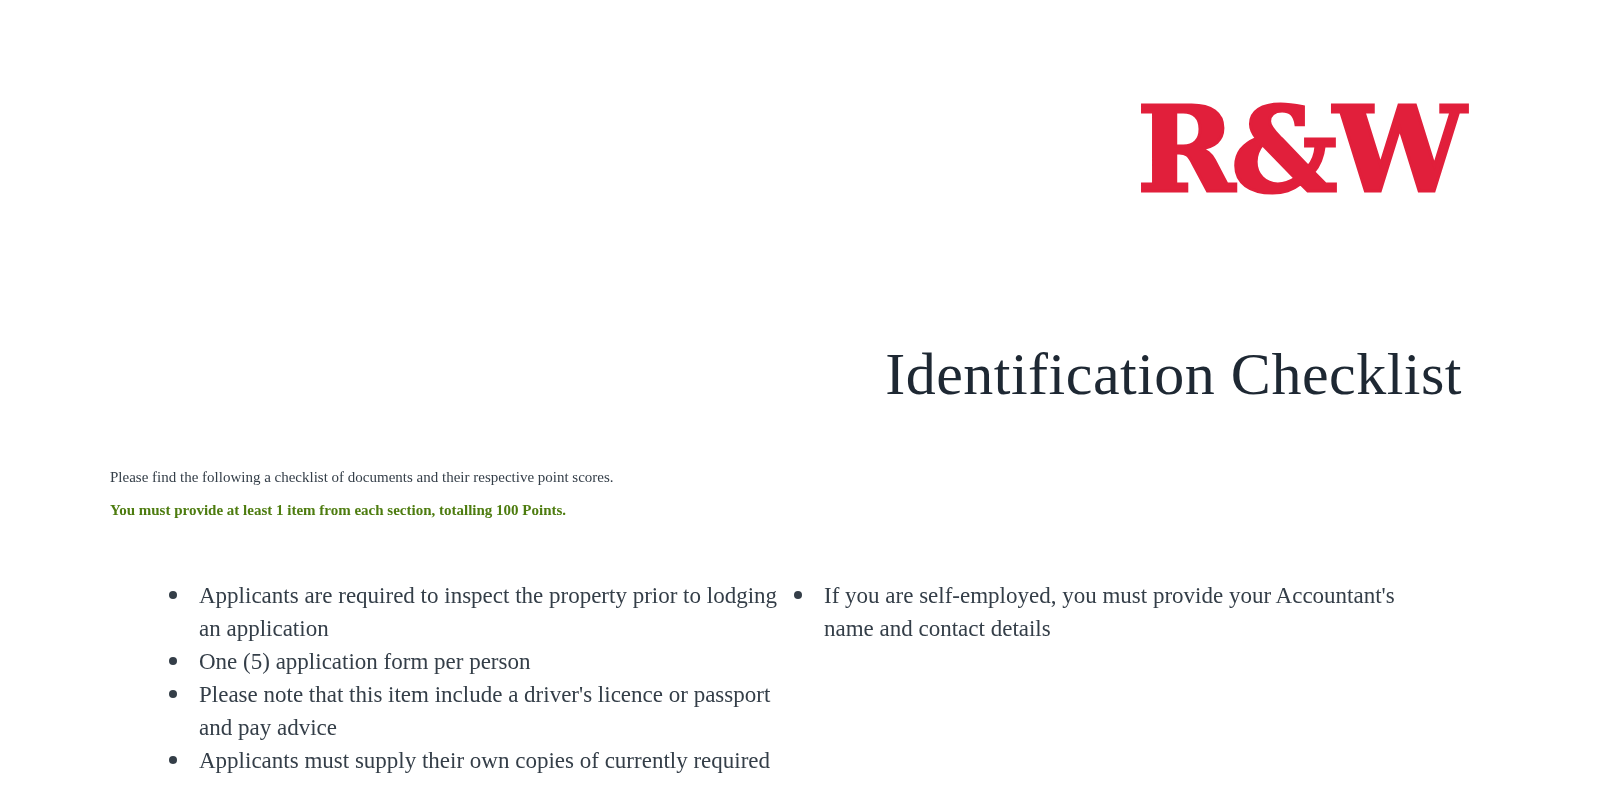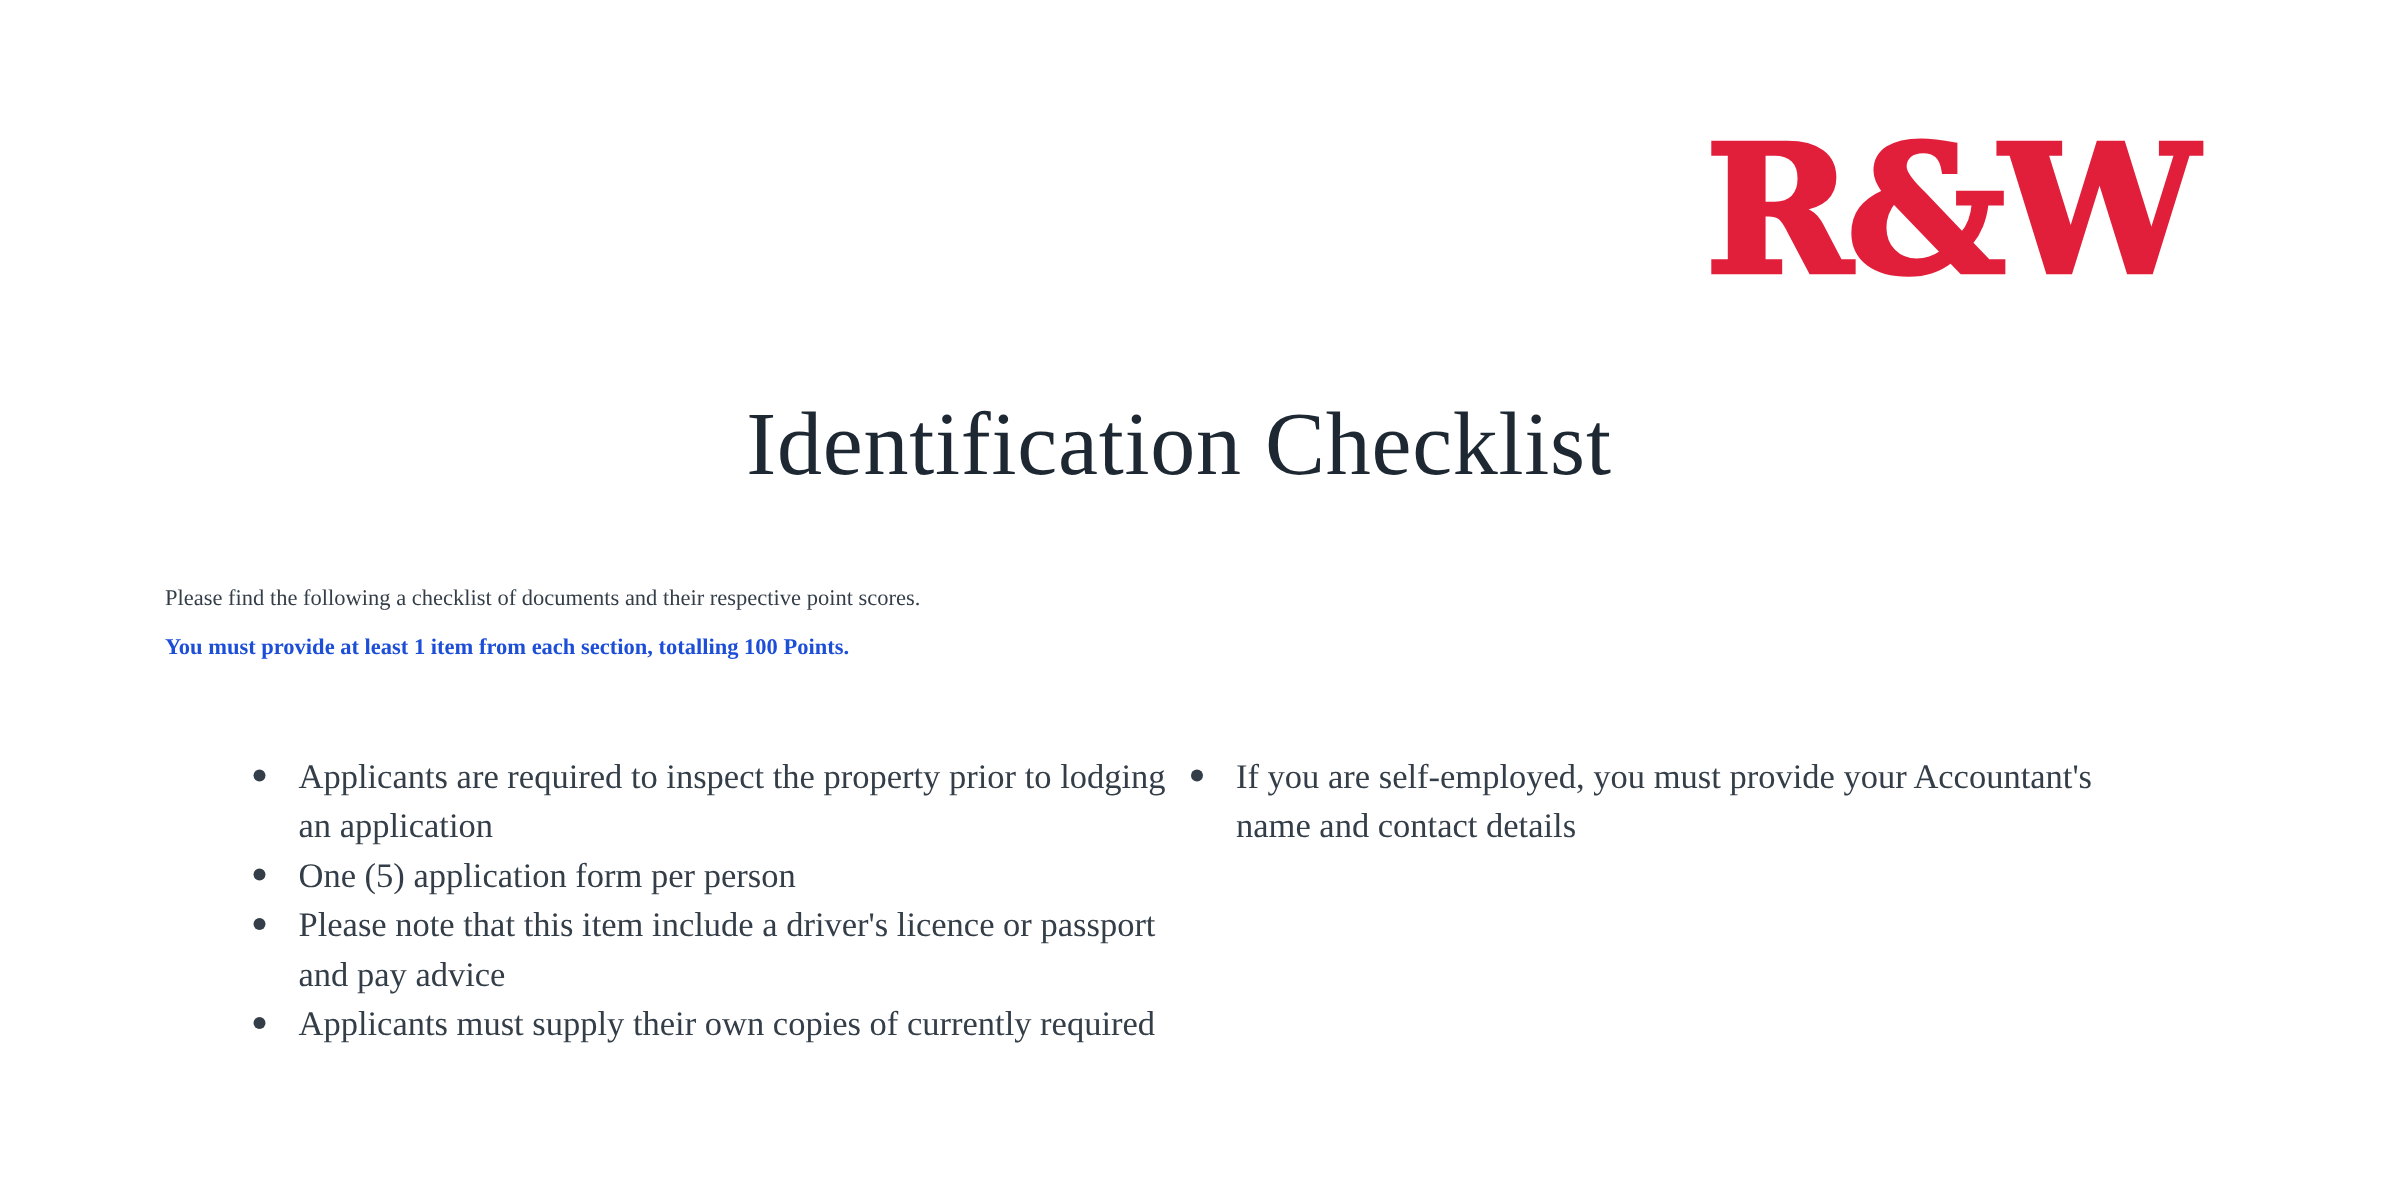--- a/index.html
+++ b/index.html
@@ -8,21 +8,21 @@
     width: 1600px;
     height: 800px;
     background: #ffffff;
     font-family: "Liberation Serif", "DejaVu Serif", serif;
     overflow: hidden;
   }
 
   .page {
     width: 1600px;
     height: 784px;
-    padding: 0 138px 0 110px;
+    padding: 10px 138px 0 110px;
     position: relative;
   }
 
   
   .logo-row {
     display: flex;
     justify-content: flex-end;
     padding-top: 88px;
     height: 210px;
   }
@@ -31,38 +31,38 @@
     font-family: "DejaVu Serif", "Liberation Serif", serif;
     font-weight: 700;
     font-size: 118px;
     line-height: 104px;
     letter-spacing: -4px;
     -webkit-text-stroke: 3px #E11F3B;
   }
 
   
   .doc-title {
-    margin-top: 52px;
-    text-align: center;
+    margin-top: 120px;
+    text-align: right;
     font-size: 60px;
     font-weight: 400;
     color: #1e2833;
     letter-spacing: 0.5px;
   }
 
   
   .intro {
     margin-top: 52px;
     font-size: 15px;
     line-height: 33px;
     color: #343e48;
   }
   .intro .intro-line-bold {
     font-weight: 700;
-    color: #1d4ed8;
+    color: #4d7c0f;
   }
 
   
   .columns {
     display: flex;
     margin-top: 52px;
     justify-content: center;
   }
   .col {
     width: 625px;

